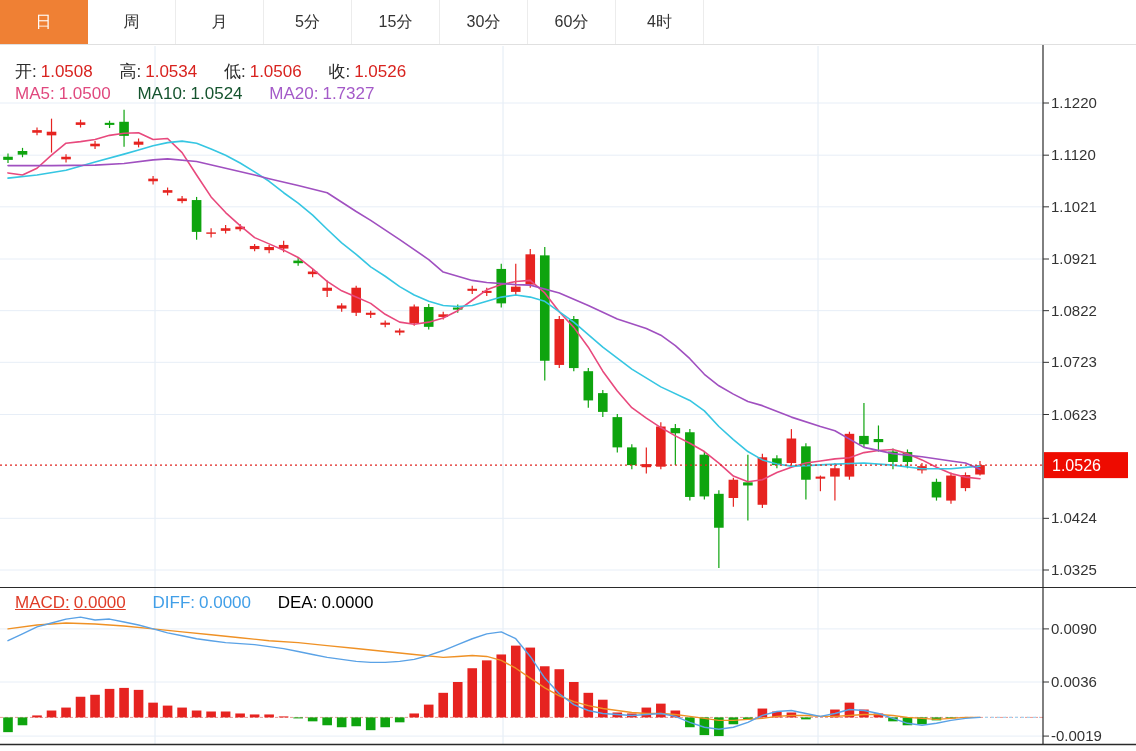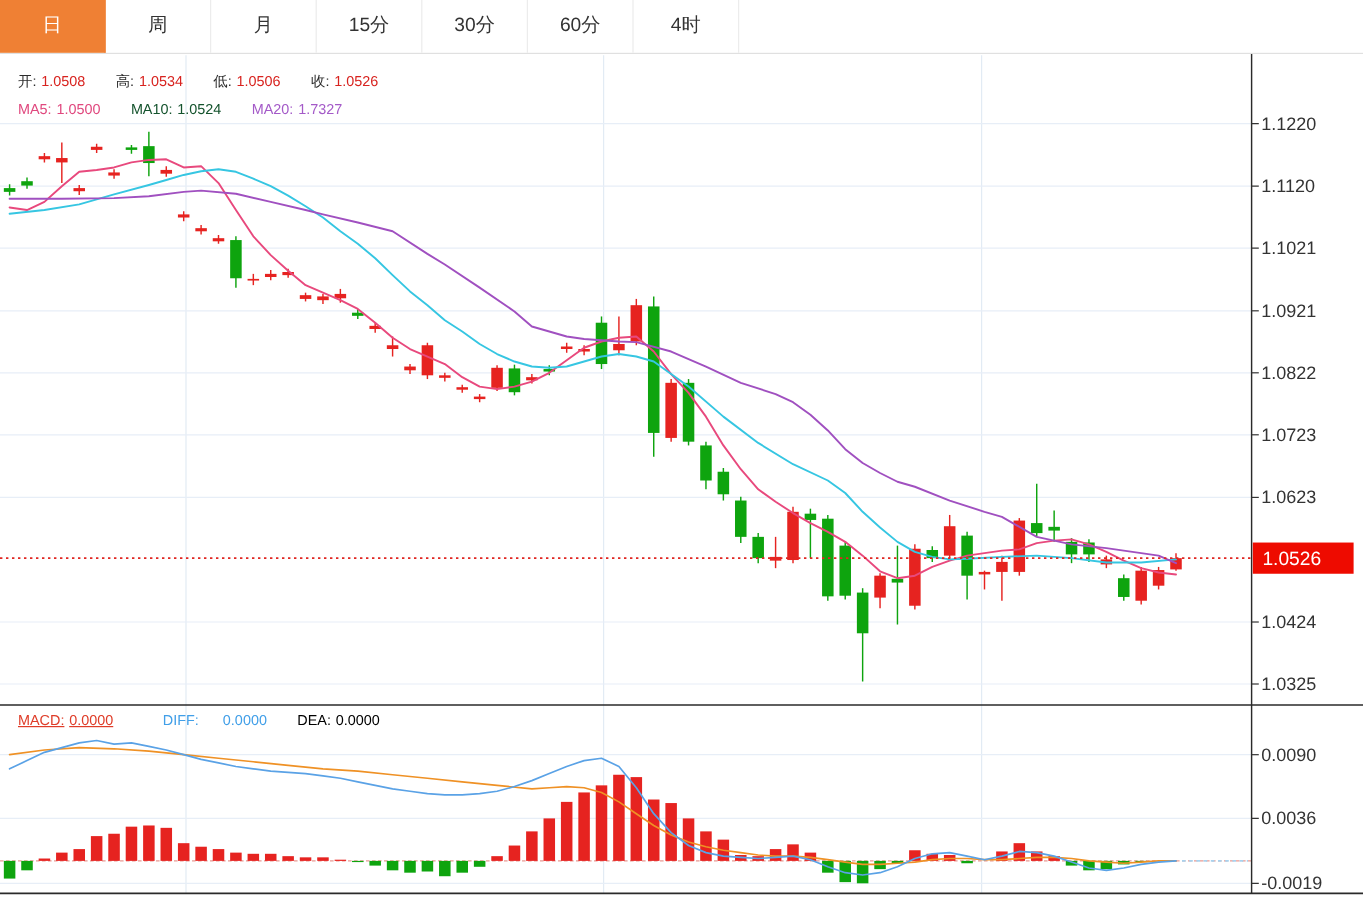--- a/index.html
+++ b/index.html
@@ -5,46 +5,47 @@
   html,body{margin:0;padding:0;background:#fff;}
   .app{position:relative;width:1136px;height:751px;background:#fff;overflow:hidden;
        font-family:"Liberation Sans","DejaVu Sans",sans-serif;}
   
   .tabbar{position:absolute;top:0;left:0;width:1136px;height:45px;display:flex;
           background:#fff;border-bottom:1px solid #e0e0e0;box-sizing:border-box;}
   .tab{width:88px;height:44px;line-height:44px;text-align:center;font-size:16px;color:#333;
        border-right:1px solid #ececec;box-sizing:border-box;cursor:pointer;user-select:none;}
   .tab.active{background:#ef8034;color:#fff;border-right-color:#ef8034;}
   
-  .row{position:absolute;left:15px;font-size:12px;white-space:nowrap;pointer-events:none;z-index:3;}
+  .row{position:absolute;left:15px;font-size:17px;white-space:nowrap;pointer-events:none;z-index:3;}
   .row span{margin-right:4px;}
   .row .gap{margin-right:22px;}
   .ohlc{top:60px;}
   .ohlc .lb{color:#2b2b2b;}
   .ohlc .vr{color:#d8231f;}
   .marow{top:84px;}
   .ma5c{color:#e0487e;}
   .ma10c{color:#14532d;}
   .ma20c{color:#a45ac8;}
   .macdrow{top:593px;}
   .macdc{color:#df3c28;text-decoration:underline;}
-  .diffc{color:#419fe8;margin-left:16px;}
+  .diffc{color:#419fe8;}
   .deac{color:#000000;}
   
   #chart-svg{position:absolute;top:45px;left:0;z-index:1;}
 </style>
 </head>
 <body>
 
 <div class="app">
 
   <div class="tabbar">
     <div class="tab active">日</div>
     <div class="tab">周</div>
     <div class="tab">月</div>
+    <div class="tab">5分</div>
     <div class="tab">15分</div>
     <div class="tab">30分</div>
     <div class="tab">60分</div>
     <div class="tab">4时</div>
   </div>
 
   <svg id="chart-svg" width="1136" height="706" viewBox="0 45 1136 706">
       <line x1="155" y1="46" x2="155" y2="744.5" stroke="#e2ebf4" stroke-width="1"></line>
       <line x1="503" y1="46" x2="503" y2="744.5" stroke="#e2ebf4" stroke-width="1"></line>
       <line x1="818" y1="46" x2="818" y2="744.5" stroke="#e2ebf4" stroke-width="1"></line>

